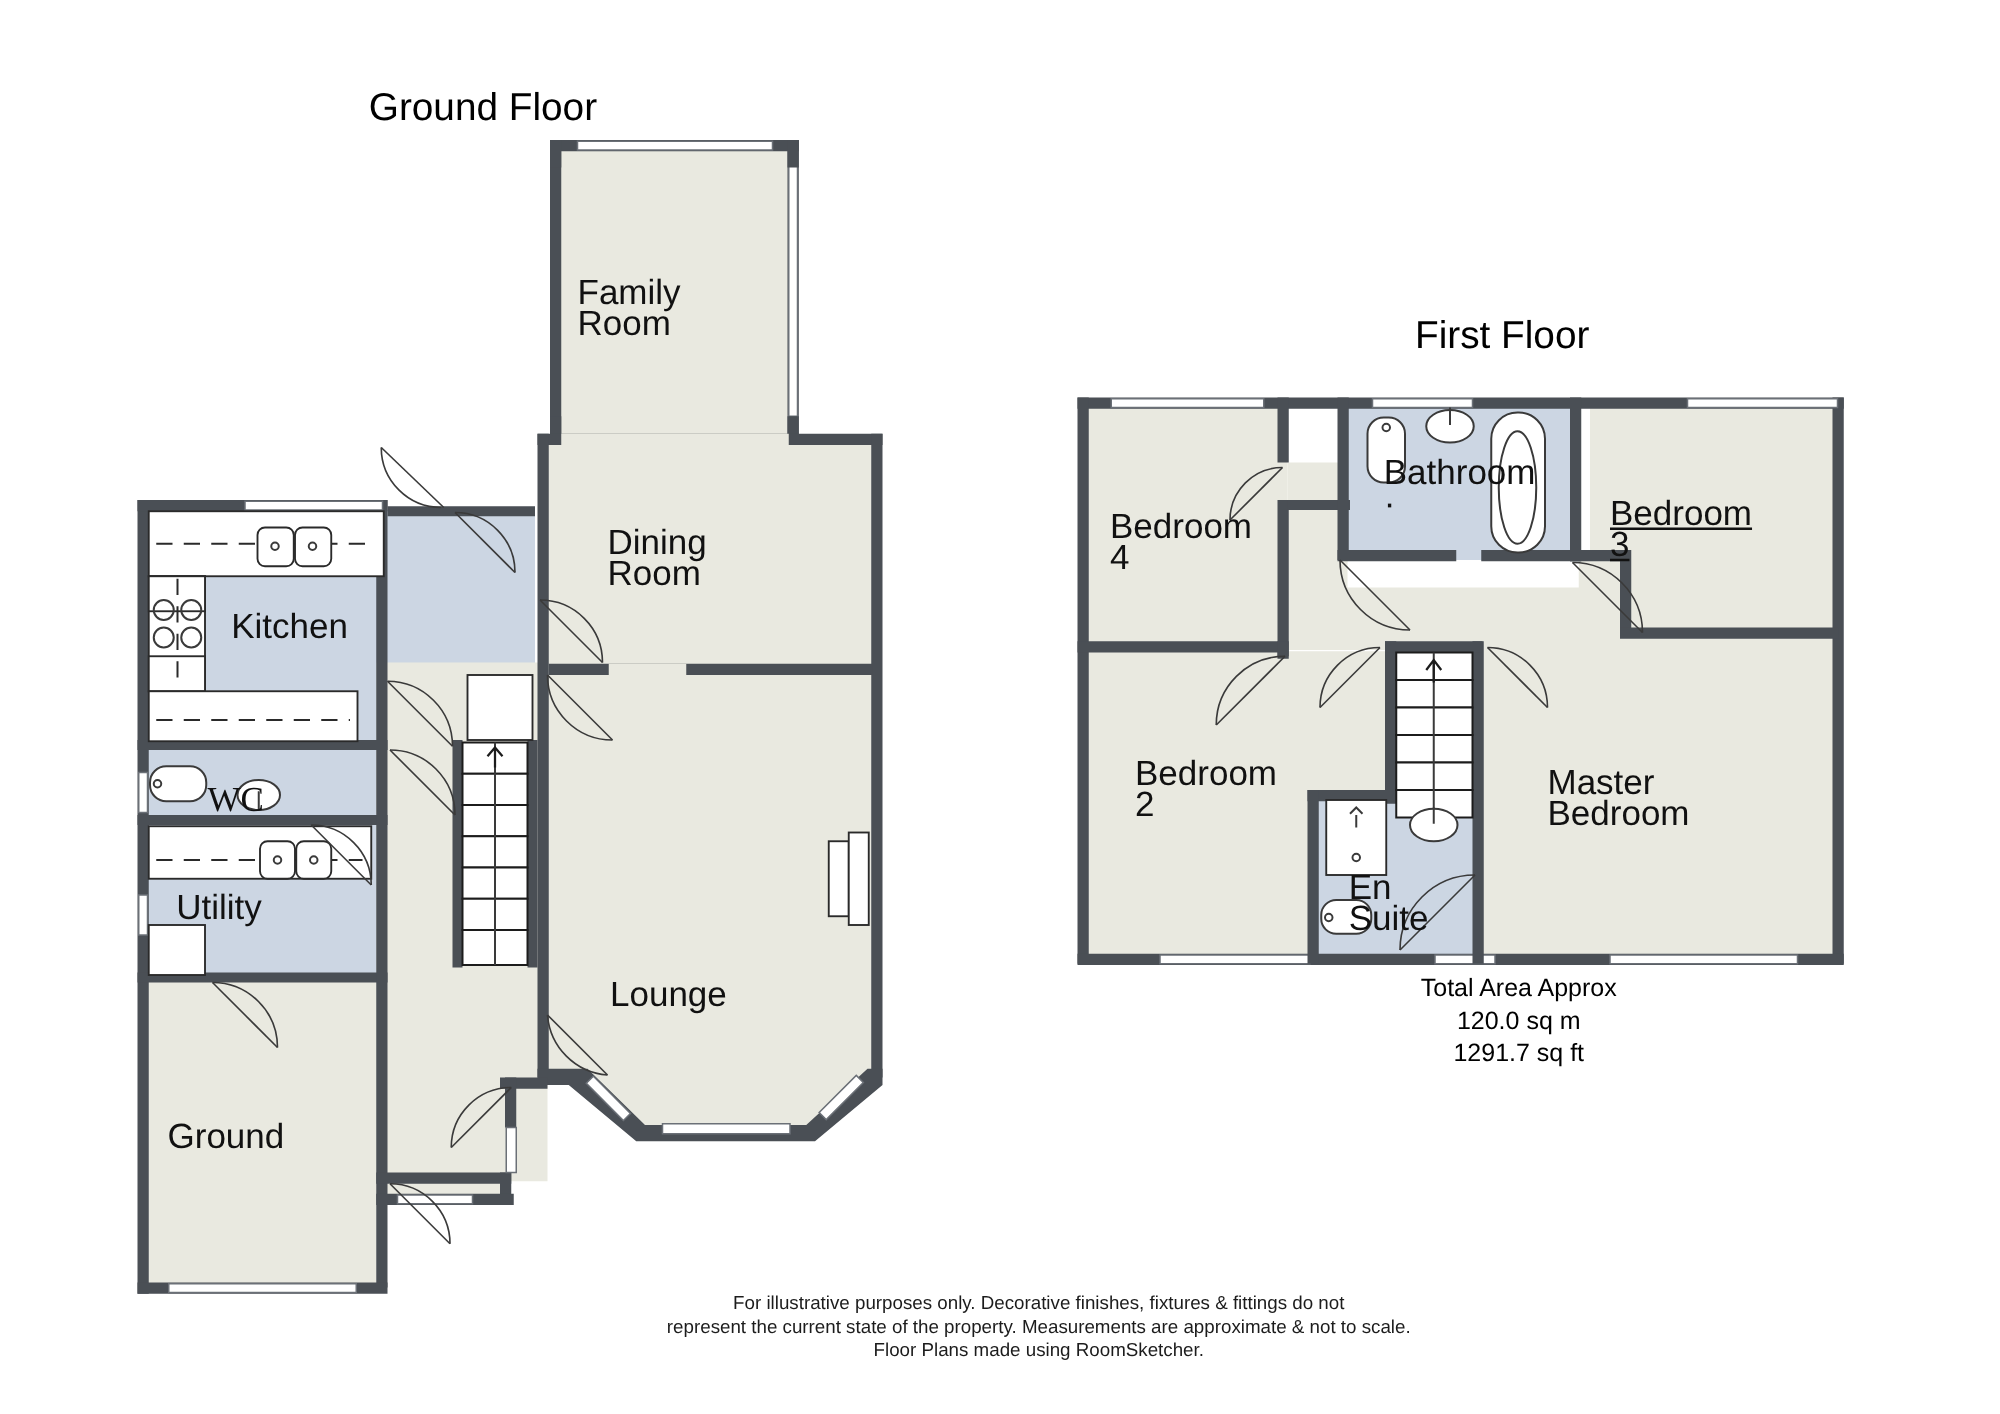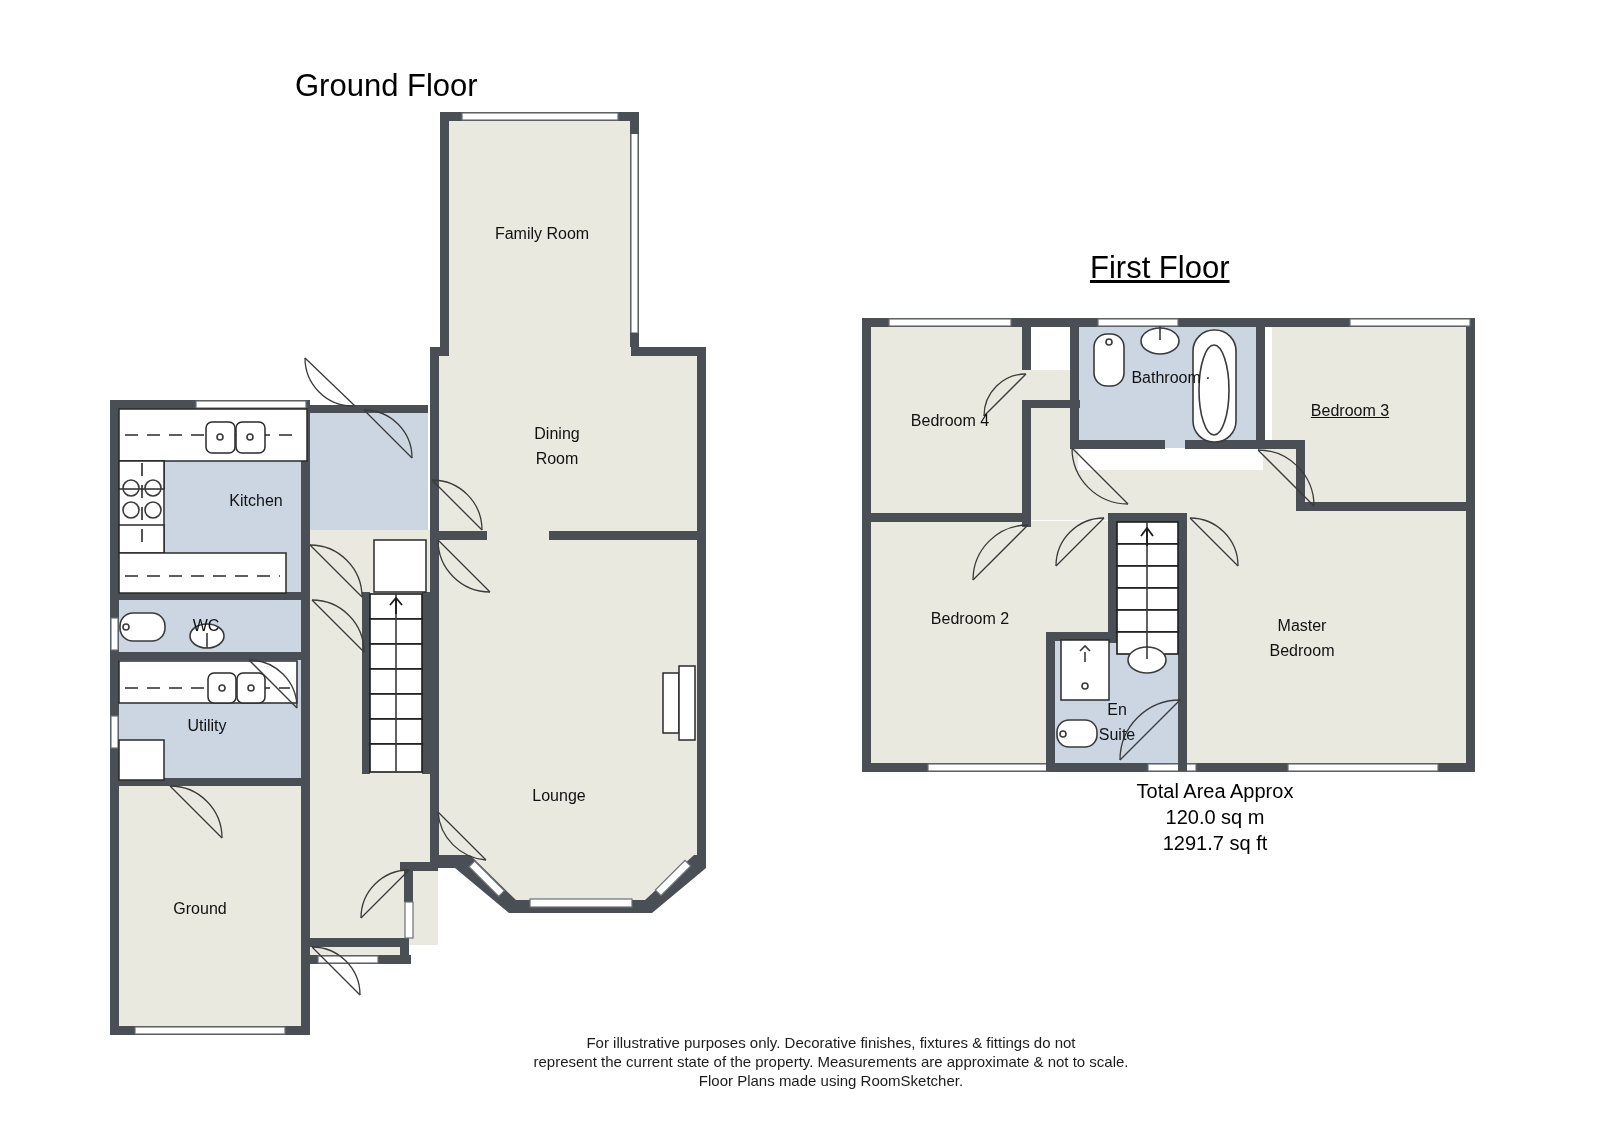--- a/index.html
+++ b/index.html
@@ -5,23 +5,23 @@
   html,body{margin:0;padding:0;background:#ffffff;}
   body{width:1600px;height:1131px;position:relative;overflow:hidden;
        font-family:"Liberation Sans","DejaVu Sans",sans-serif;color:#000;}
   .stage{position:absolute;inset:0;}
   svg.plan{position:absolute;left:0;top:0;width:1600px;height:1131px;}
 
   .title{position:absolute;left:0;top:22px;width:1600px;text-align:center;
          font-size:35px;font-weight:400;letter-spacing:.2px;}
   .floor-label{position:absolute;font-size:31px;font-weight:400;}
   #gf-label{left:295px;top:68px;}
-  #ff-label{left:1090px;top:250px;text-decoration:underline;}
-
-  .rlabel{position:absolute;text-align:center;font-size:16px;line-height:25px;
+  #ff-label{left:1132px;top:250px;}
+
+  .rlabel{position:absolute;text-align:left;font-size:28px;line-height:25px;
           color:#111;white-space:pre-line;}
   .total{position:absolute;left:1040px;top:778px;width:350px;text-align:center;
          font-size:20px;line-height:26px;white-space:pre-line;}
   .disclaimer{position:absolute;left:0;top:1033px;width:1600px;text-align:center;
               font-size:15px;line-height:19px;color:#1c1c1c;white-space:pre-line;padding-left:31px;}
 </style>
 </head>
 <body>
 
 <div class="stage">
@@ -281,21 +281,21 @@
 
 
   <div class="floor-label" id="gf-label">Ground Floor</div>
   <div class="floor-label" id="ff-label">First Floor</div>
 
   <div class="rlabel" style="left:462px;top:221px;width:160px;">Family Room</div>
   <div class="rlabel" style="left:486px;top:421px;width:142px;">Dining
 Room</div>
   <div class="rlabel" style="left:488px;top:783px;width:142px;">Lounge</div>
   <div class="rlabel" style="left:185px;top:488px;width:142px;">Kitchen</div>
-  <div class="rlabel" style="left:166px;top:613px;width:80px;">WC</div>
+  <div class="rlabel" style="left:166px;top:628px;width:80px;font-family:Liberation Serif, serif;">WC</div>
   <div class="rlabel" style="left:141px;top:713px;width:132px;">Utility</div>
   <div class="rlabel" style="left:134px;top:896px;width:132px;">Ground</div>
 
   <div class="rlabel" style="left:888px;top:408px;width:124px;">Bedroom 4</div>
   <div class="rlabel" style="left:1107px;top:365px;width:128px;">Bathroom ·</div>
   <div class="rlabel" style="left:1288px;top:398px;width:124px;text-decoration:underline;">Bedroom 3</div>
   <div class="rlabel" style="left:908px;top:606px;width:124px;">Bedroom 2</div>
   <div class="rlabel" style="left:1238px;top:589px;width:128px;margin-top:24px;">Master
 Bedroom</div>
   <div class="rlabel" style="left:1079px;top:697px;width:76px;">En

